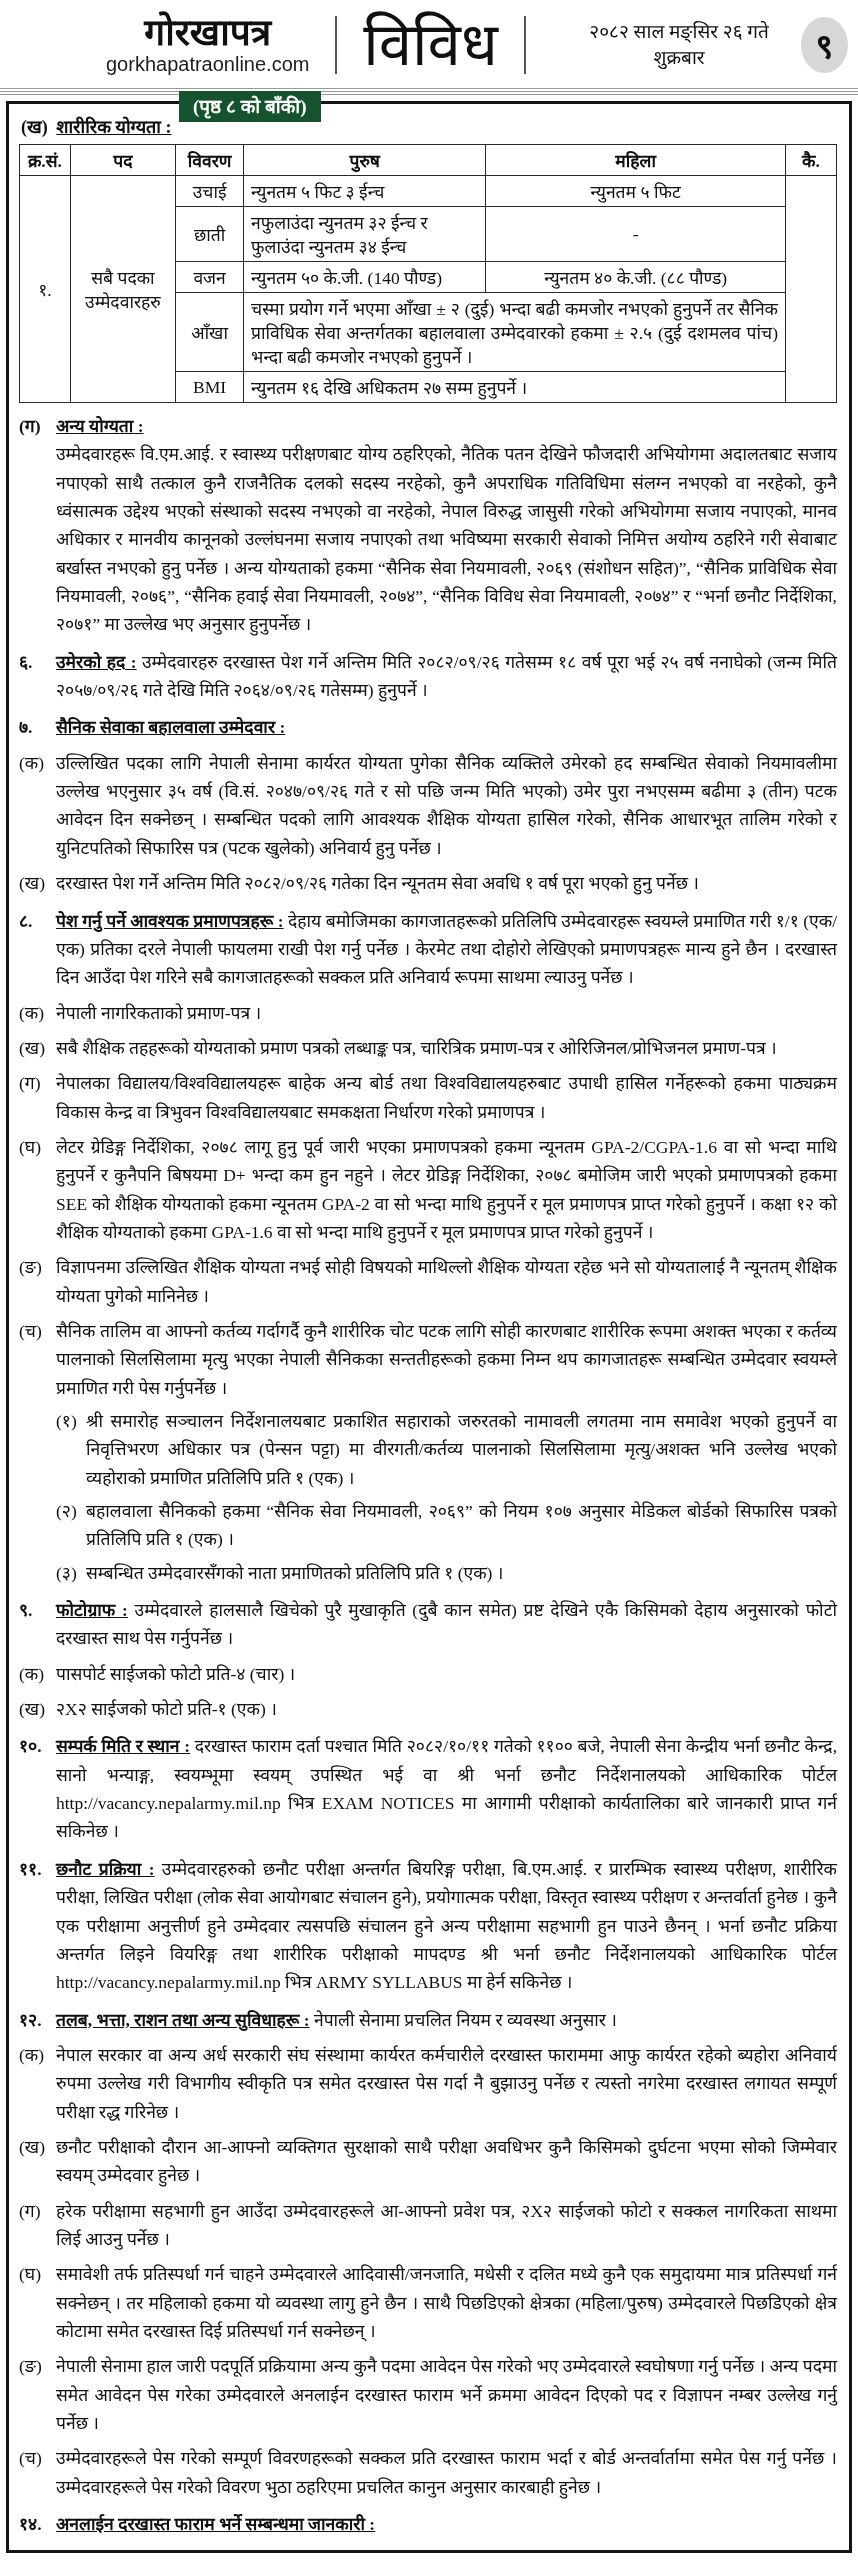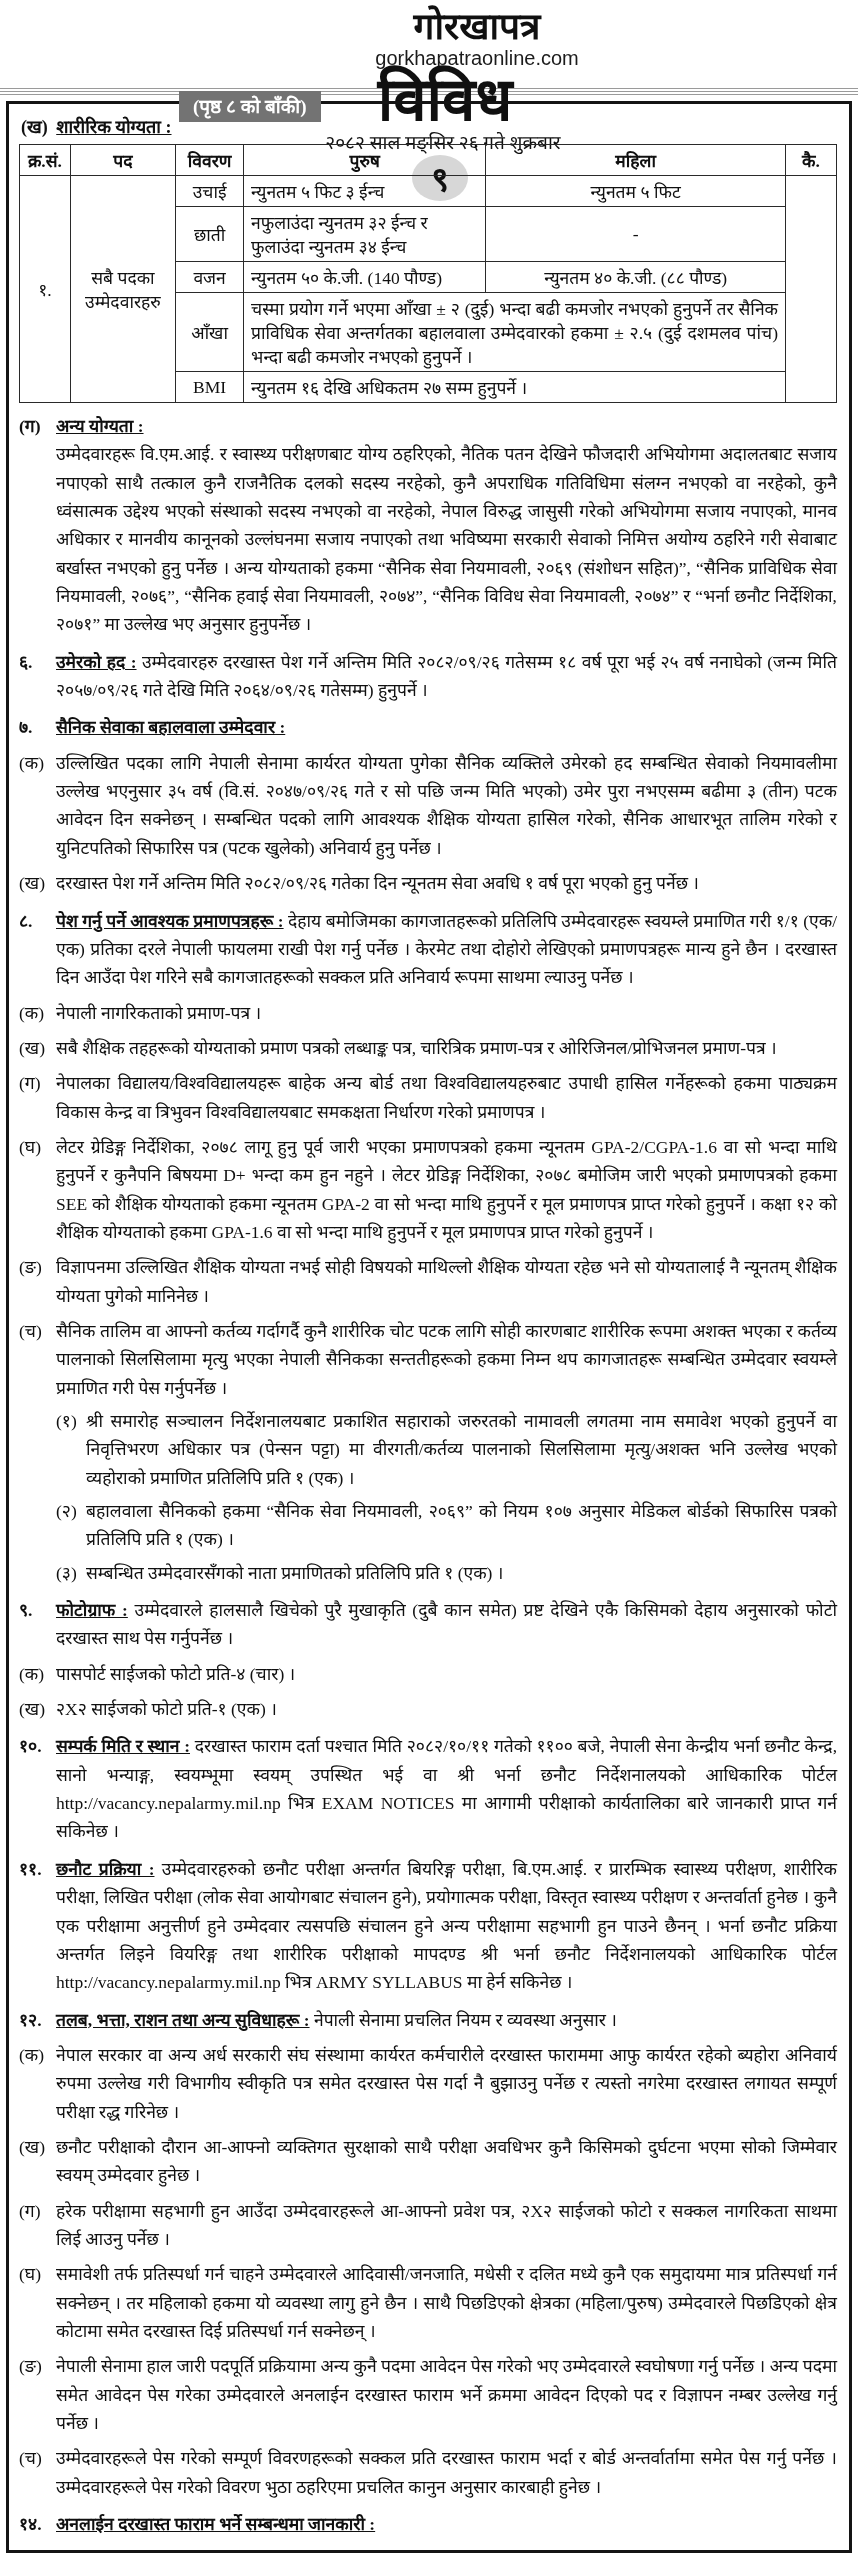--- a/index.html
+++ b/index.html
@@ -1,34 +1,34 @@
 <!DOCTYPE html>
 <html><head>
 <meta charset="utf-8">
 <style>
   html,body{margin:0;padding:0;background:#fff;}
   body{width:858px;min-height:2560px;font-family:"Liberation Serif",serif;color:#101010;}
   
-  .header{display:flex;align-items:center;padding:8px 10px 4px 10px;height:86px;box-sizing:border-box;flex-direction:column;}
+  .header{display:flex;align-items:center;padding:8px 10px 4px 10px;height:86px;box-sizing:border-box;}
   .masthead-block{text-align:center;margin-left:96px;}
   .masthead{font-size:37px;font-weight:bold;line-height:1.05;}
   .website{font-family:"Liberation Sans",sans-serif;font-size:20px;color:#1c1c1c;}
   .vdiv{width:2px;background:#555;height:58px;margin:0 26px;}
-  .section-title{font-size:60px;font-weight:bold;line-height:1;margin-left:32px;}
+  .section-title{font-size:60px;font-weight:normal;line-height:1;}
   .date-block{margin-left:28px;text-align:center;line-height:1.35;}
   .date-np{font-size:19px;}
   .date-en{font-family:"Liberation Sans",sans-serif;font-size:19px;color:#222;}
   .page-circle{margin-left:22px;width:56px;height:56px;border-radius:50%;background:#d7d7d7;
     display:flex;align-items:center;justify-content:center;font-size:34px;font-weight:bold;}
   
   .rule-band{height:9px;margin:2px 0 4px 0;
     background:repeating-linear-gradient(to bottom,#9a9a9a 0 1px,#fff 1px 3px);}
   
   .content-box{position:relative;margin:0 6px;border:3px solid #141414;padding:8px 12px 12px 10px;}
-  .badge{position:absolute;top:-13px;left:170px;background:#737373;color:#fff;font-weight:bold;
+  .badge{position:absolute;top:-13px;left:170px;background:#14532d;color:#fff;font-weight:bold;
     font-size:19px;padding:2px 14px 3px 14px;}
   .top-line{font-size:18px;margin:2px 0 6px 2px;}
   .top-line .lbl{font-weight:bold;}
   .top-line .hd{font-weight:bold;text-decoration:underline;margin-left:4px;}
   
   table.qual{width:100%;border-collapse:collapse;font-size:17.5px;margin:4px 12px 8px 0;}
   table.qual th,table.qual td{border:1.6px solid #2a2a2a;padding:3px 7px;vertical-align:middle;}
   table.qual th{font-weight:bold;text-align:center;}
   .c-sn{width:36px;text-align:center;}
   .c-post{width:92px;text-align:center;}

